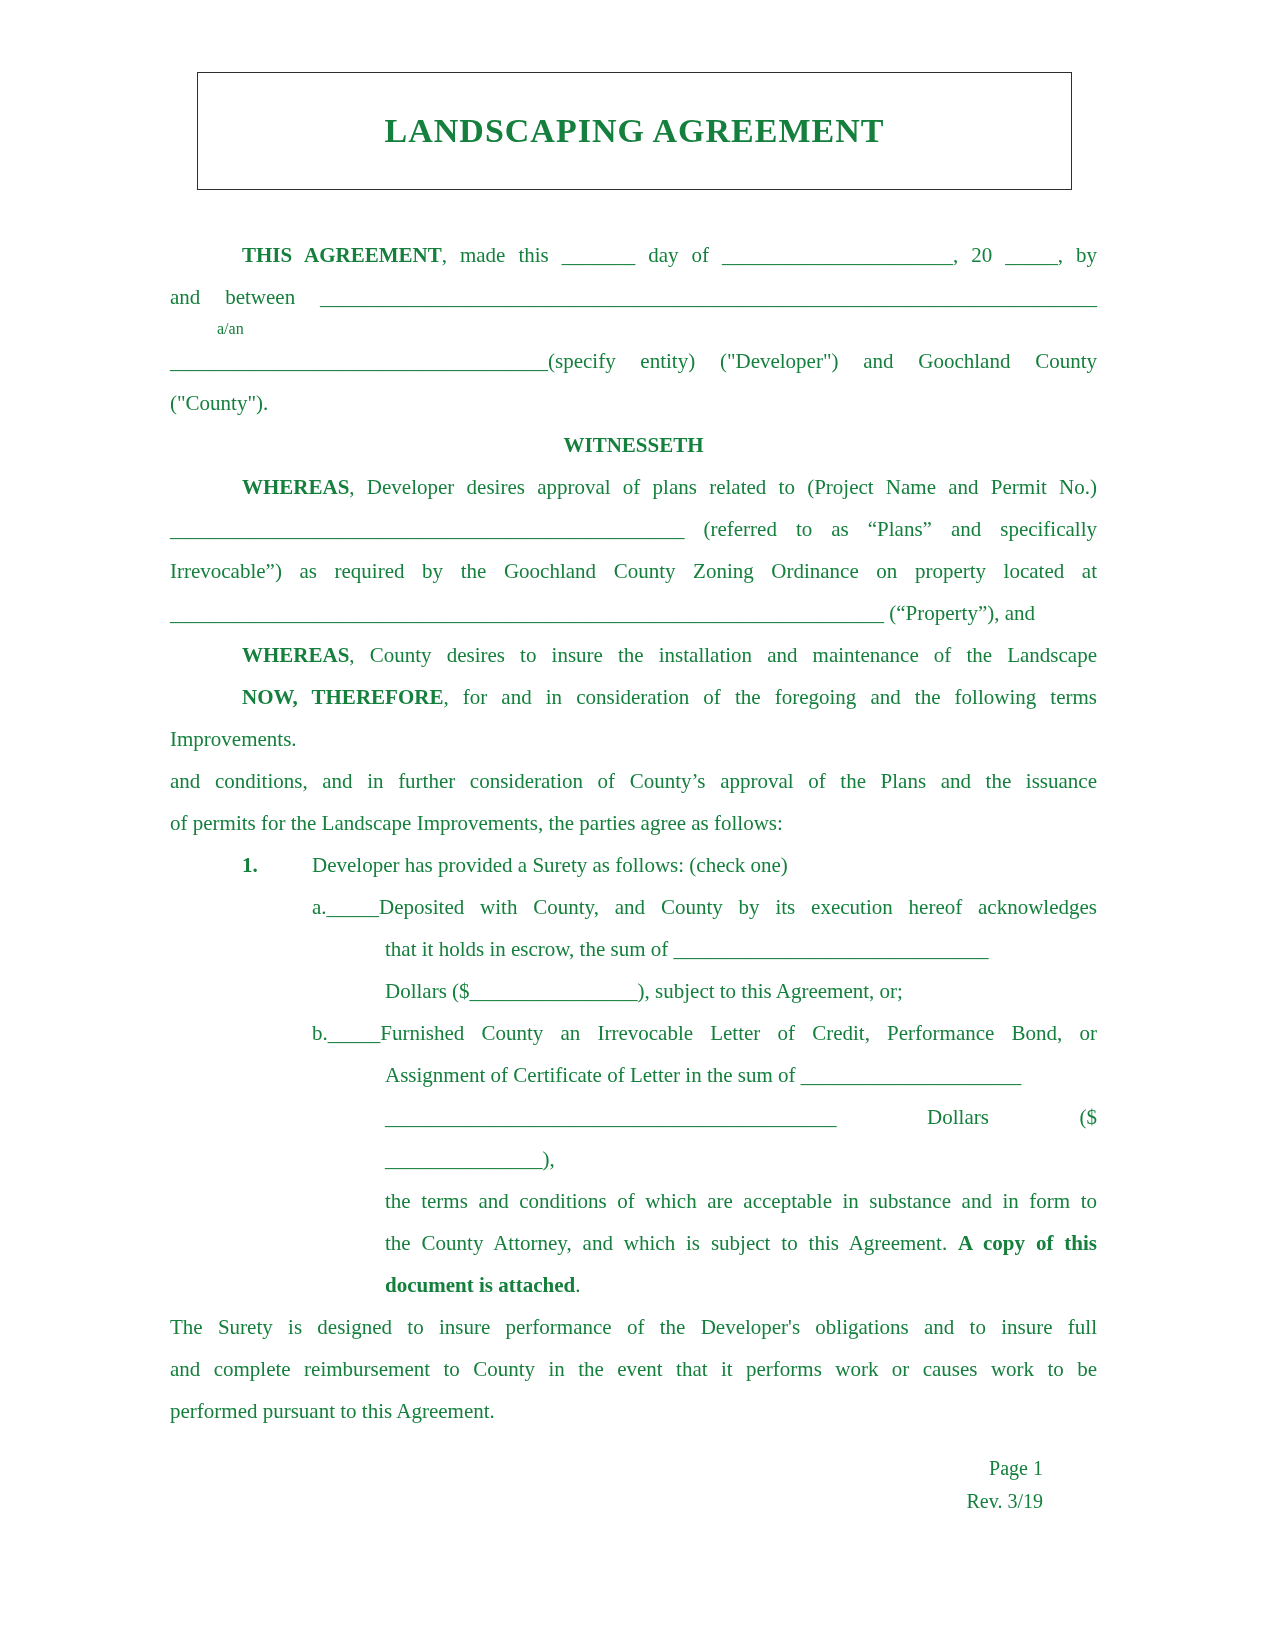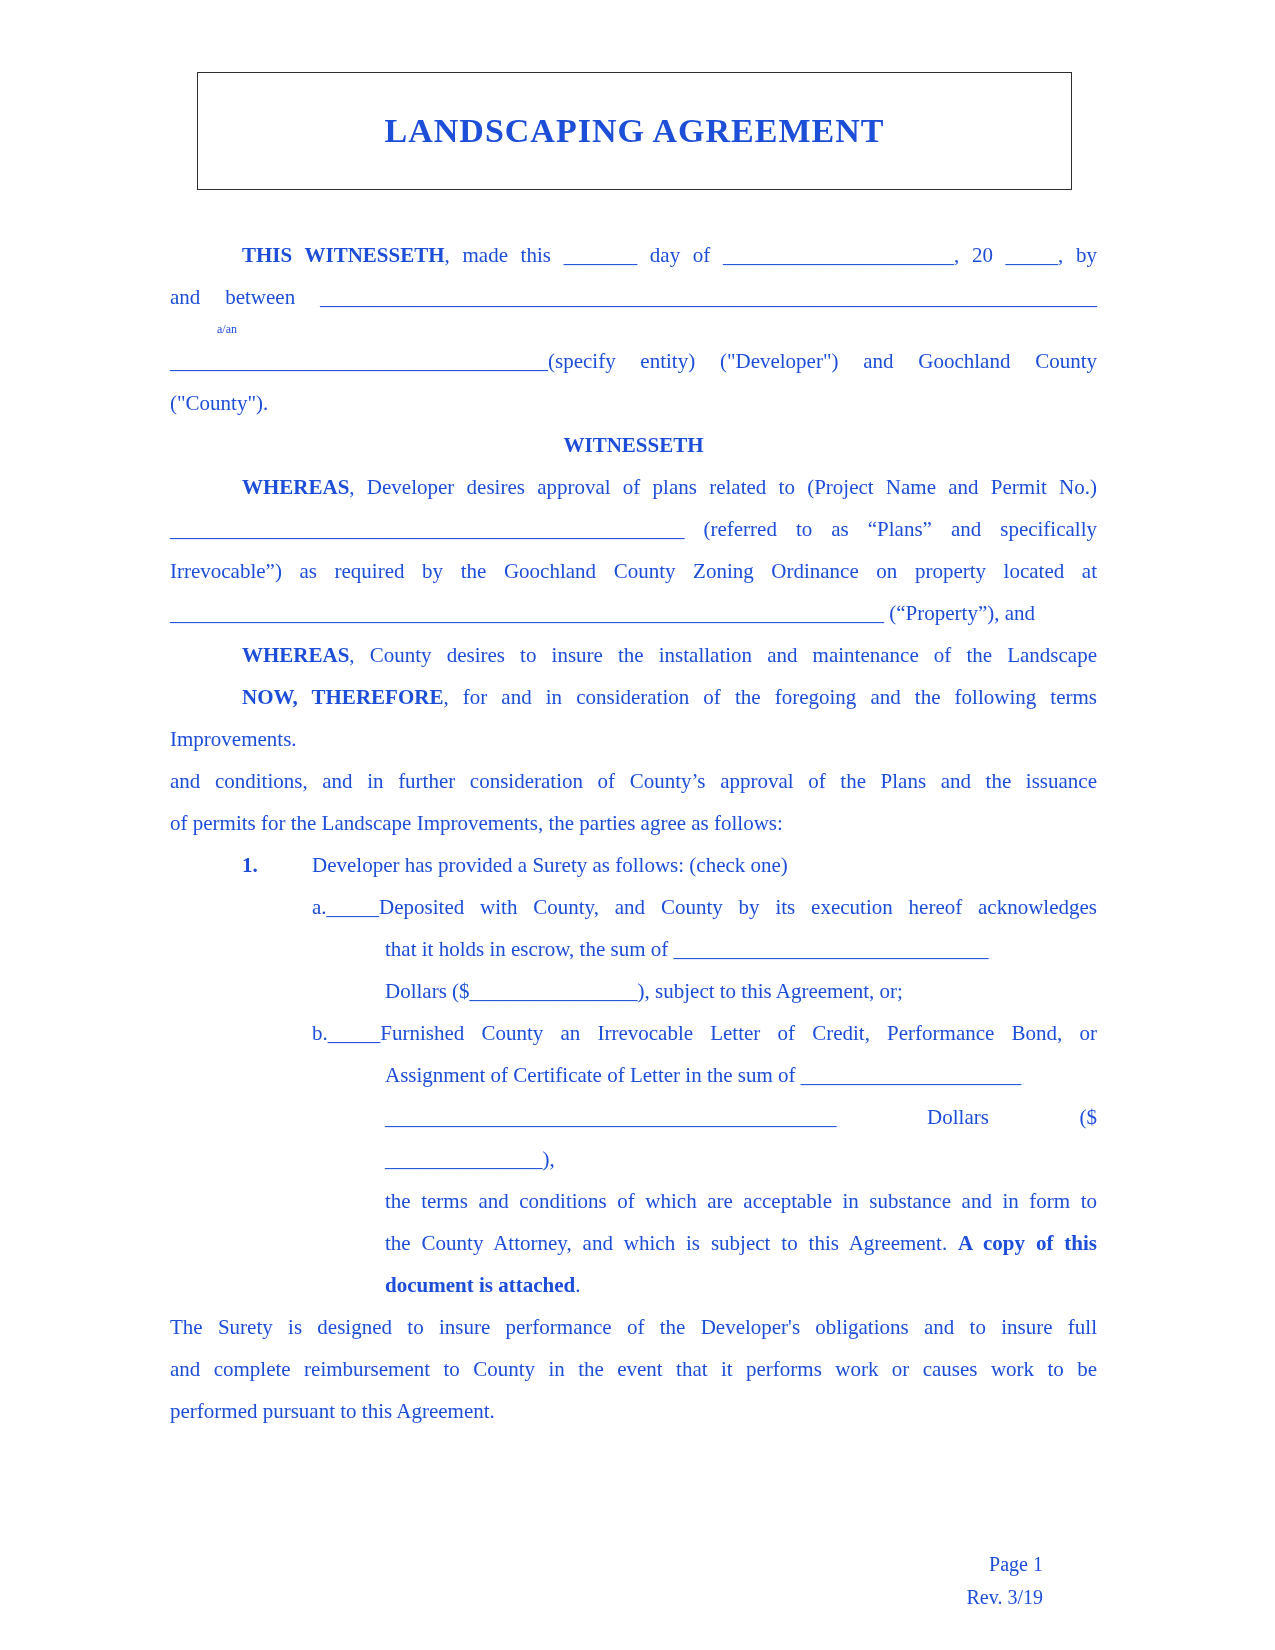--- a/index.html
+++ b/index.html
@@ -3,21 +3,21 @@
 <meta charset="utf-8">
 <style>
   * { margin: 0; padding: 0; box-sizing: border-box; }
   html, body { background: #ffffff; }
   .page {
     position: relative;
     width: 1221px;
     height: 1650px;
     margin: 0 auto;
     background: #ffffff;
-    color: #1d4ed8;
+    color: #15803d;
     font-family: "Liberation Serif", serif;
     overflow: hidden;
   }
   .title-box {
     position: absolute;
     left: 170px;
     top: 72px;
     width: 875px;
     height: 118px;
     border: 1px solid #2f2f2f;
@@ -40,46 +40,46 @@
     line-height: 42px;
   }
   .line { text-align: left; }
   .jl { text-align: justify; text-align-last: justify; }
   .indent { padding-left: 72px; }
   .hang1 { padding-left: 142px; }
   .hang2 { padding-left: 215px; }
   .center { text-align: left; text-align-last: center; }
   .b { font-weight: bold; }
   .aan {
-    font-size: 12px;
+    font-size: 16px;
     line-height: 22px;
     padding-left: 47px;
   }
   .num { display: inline-block; width: 70px; }
   .footer {
     position: absolute;
     right: 205px;
-    top: 1548px;
+    top: 1452px;
     text-align: right;
     font-size: 20px;
     line-height: 33px;
   }
 </style>
 </head>
 <body>
 
 <div class="page">
 
   <div class="title-box">
     <div class="doc-title">LANDSCAPING AGREEMENT</div>
   </div>
 
   <div class="content">
 
-    <div class="line indent jl"><span class="b">THIS WITNESSETH</span><span>, made this _______ day of ______________________, 20 _____, by</span></div>
+    <div class="line indent jl"><span class="b">THIS AGREEMENT</span><span>, made this _______ day of ______________________, 20 _____, by</span></div>
 
     <div class="line jl">and between __________________________________________________________________________</div>
 
     <div class="aan">a/an</div>
 
     <div class="line jl">____________________________________(specify entity) ("Developer") and Goochland County</div>
 
     <div class="line">("County").</div>
 
     <div class="line center b">WITNESSETH</div>

